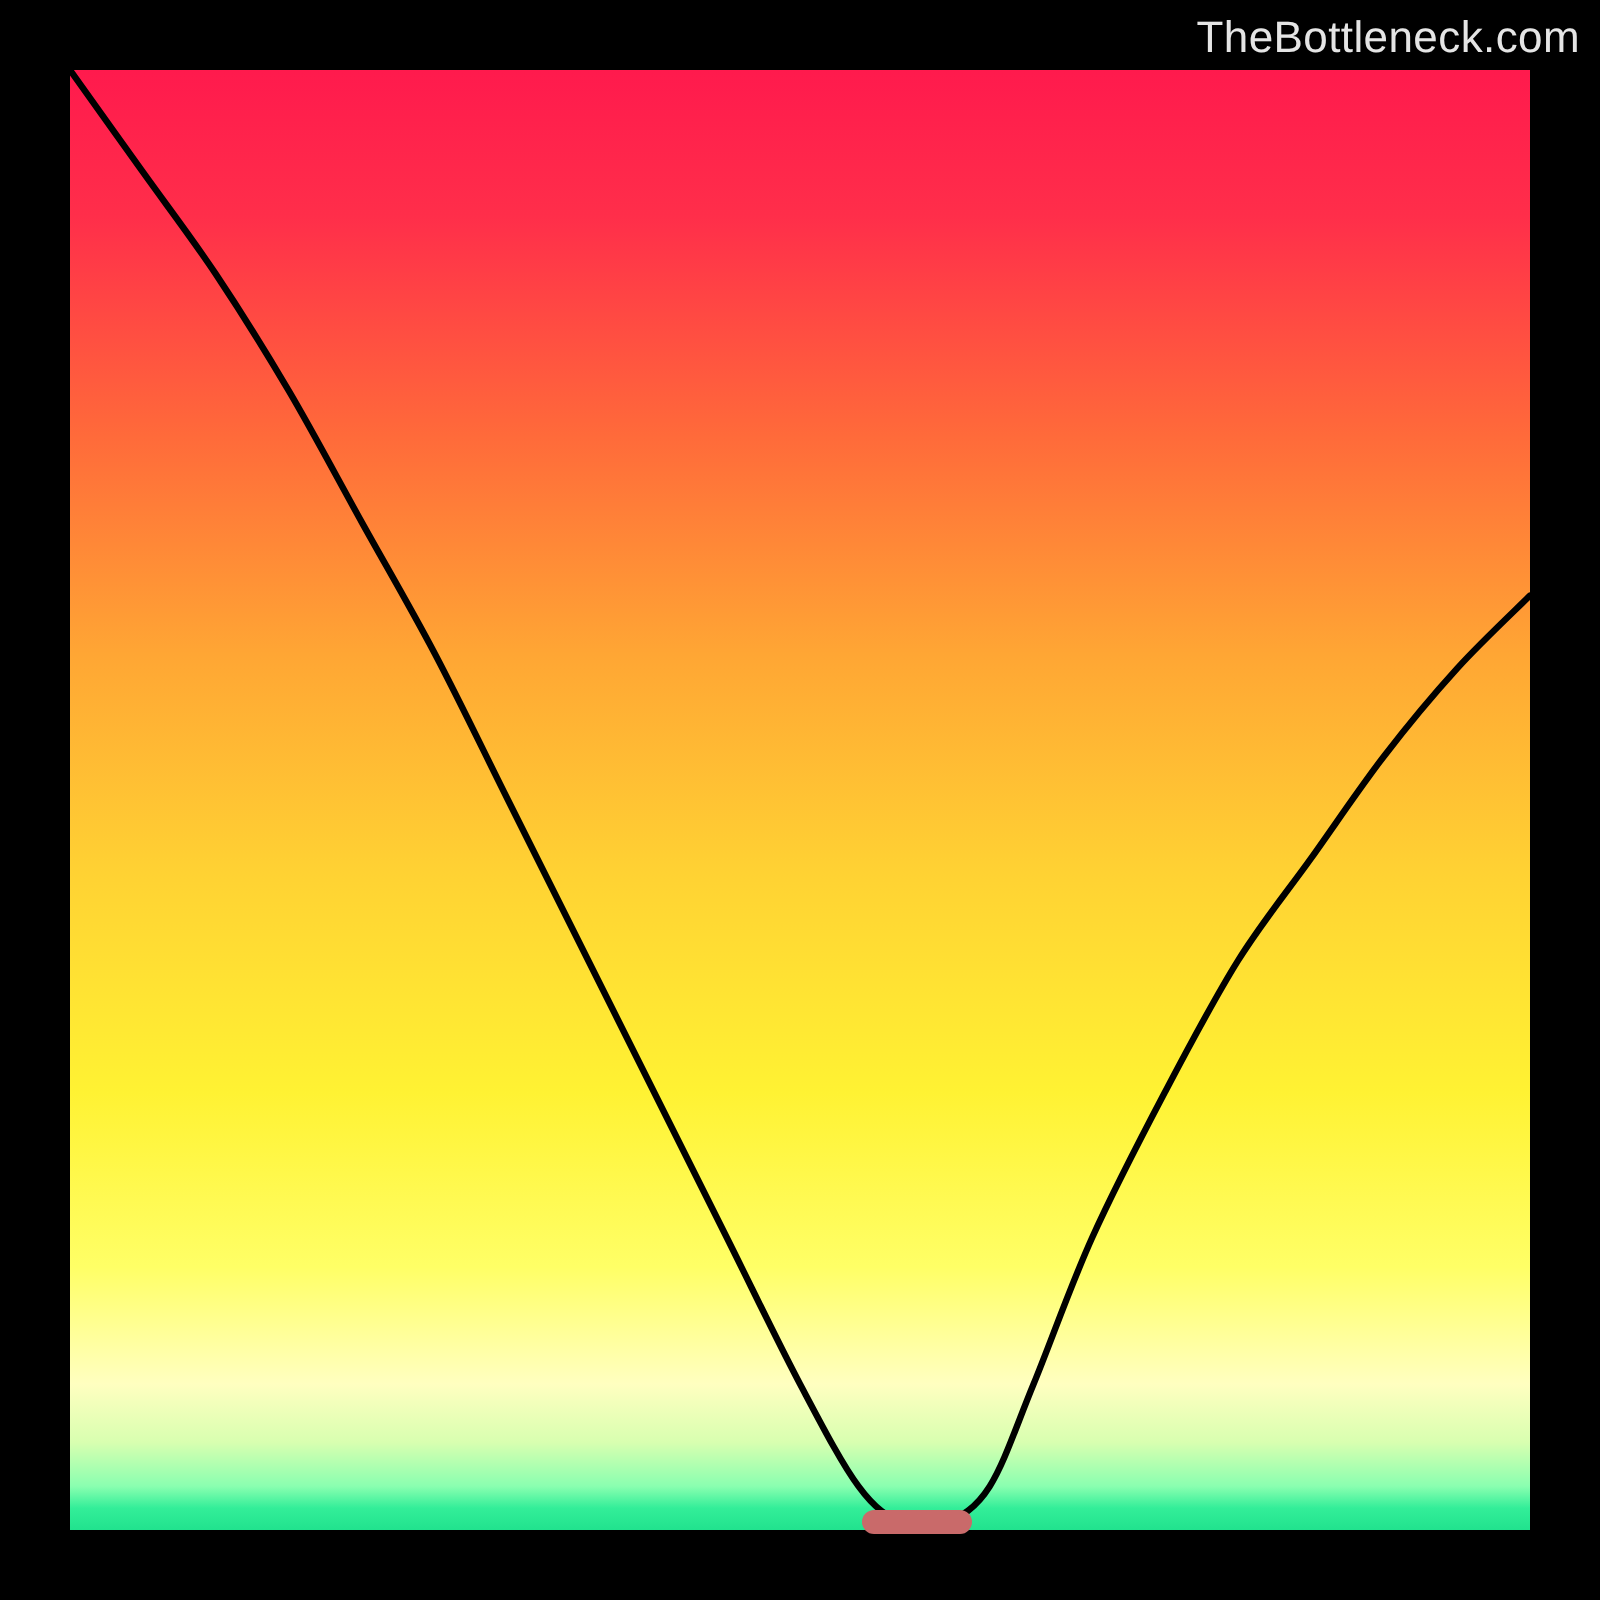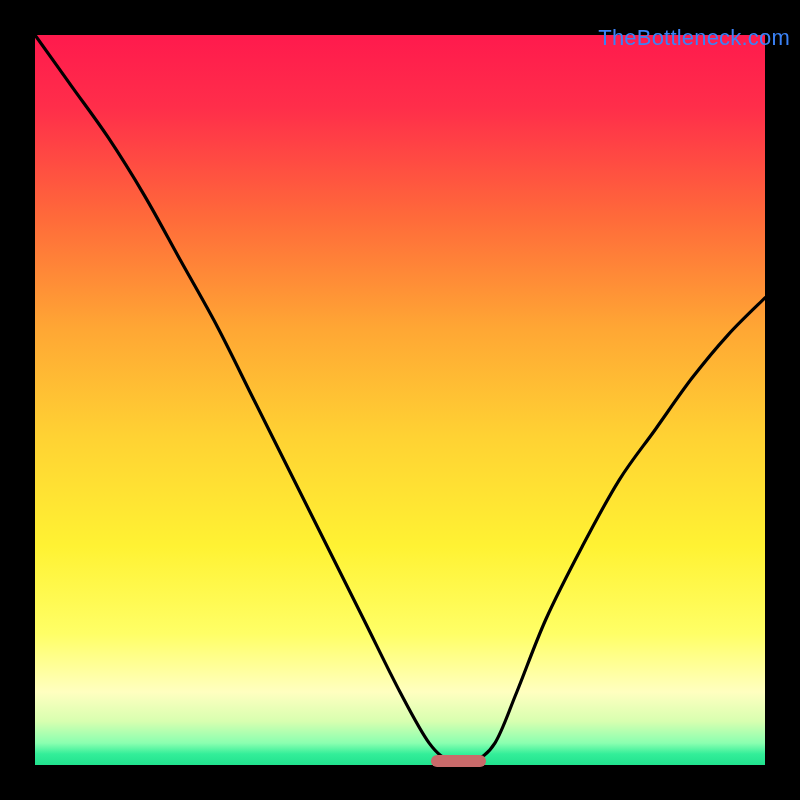--- a/index.html
+++ b/index.html
@@ -23,25 +23,24 @@
   #marker {
     position: absolute;
     height: 12px;
     border-radius: 6px;
     background: #c96a6a;
   }
   #watermark {
     position: absolute;
     top: 6px;
     right: 10px;
-    color: #3b82f6;
+    color: #e5e5e5;
     font-size: 22px;
     font-weight: 400;
     letter-spacing: 0.2px;
-    margin-top: 19px;
   }
 </style>
 </head>
 <body>
 
 <div id="stage">
 
   <svg id="gradient" viewBox="0 0 730 730" preserveAspectRatio="none">
     <defs>
       <linearGradient id="bg" x1="0" y1="0" x2="0" y2="1">

